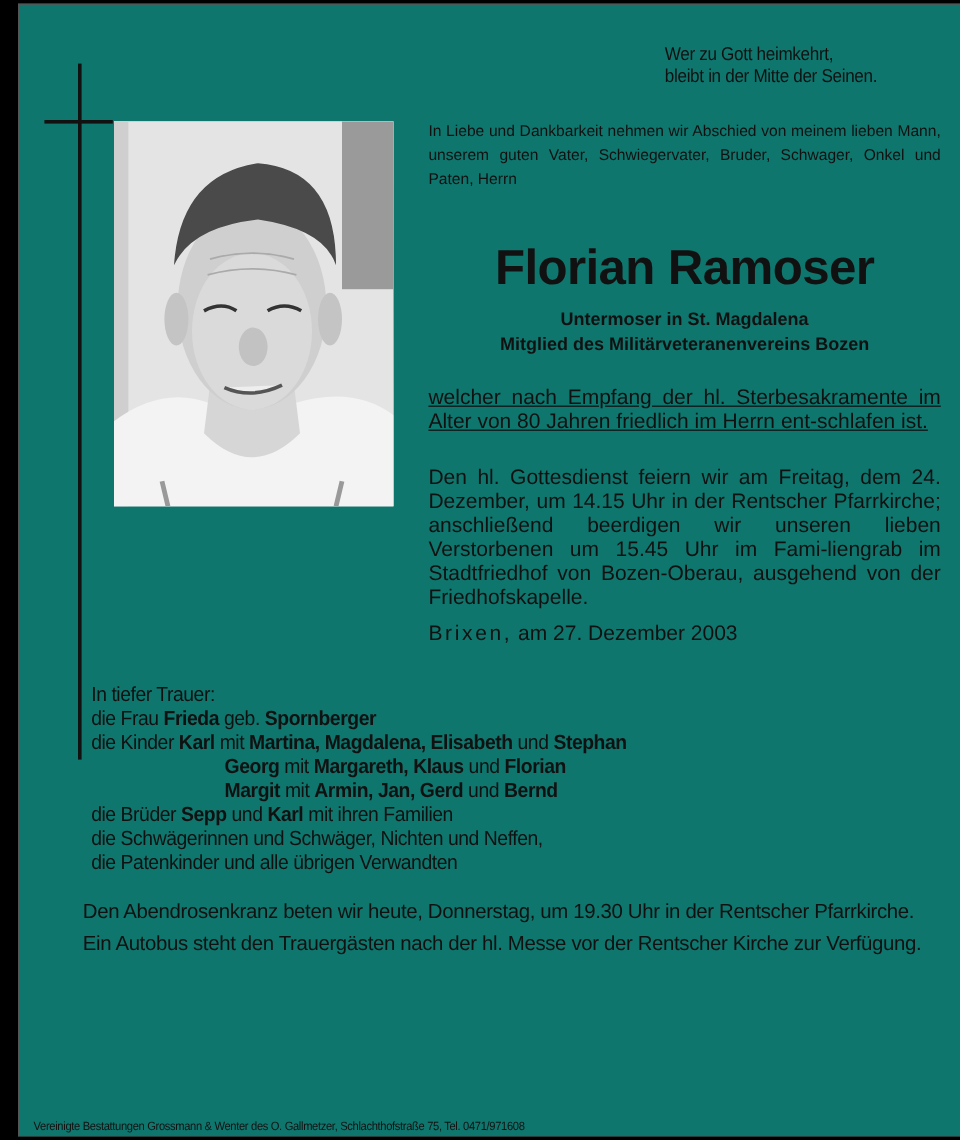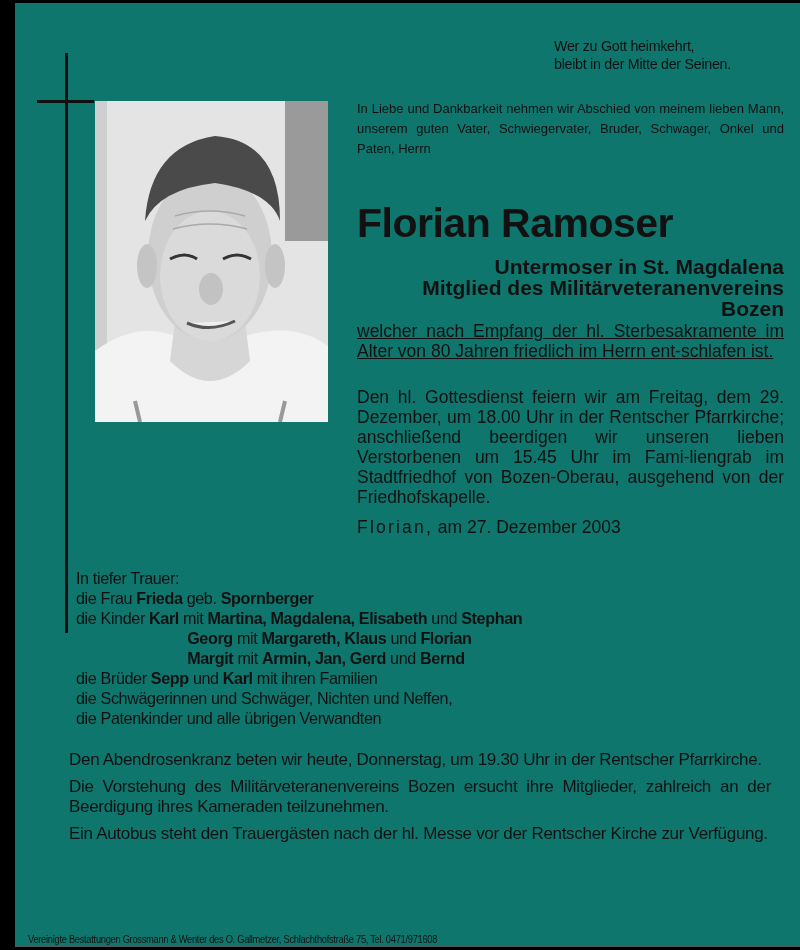--- a/index.html
+++ b/index.html
@@ -42,28 +42,28 @@
   }
   .photo svg { width: 100%; height: 100%; display: block; }
   .intro {
     position: absolute; left: 341px; top: 95px;
     width: 427px;
     font-size: 13px; line-height: 20px;
     text-align: justify; text-align-last: left;
   }
   .name {
     position: absolute; left: 341px; top: 196px;
-    width: 427px; text-align: left;
+    width: 427px; text-align: center;
     font-size: 41px; font-weight: bold; line-height: 46px;
     letter-spacing: -0.5px;
   }
   .subtitle {
     position: absolute; left: 341px; top: 252px;
-    width: 427px; text-align: right;
-    font-size: 21px; font-weight: bold; line-height: 21px;
+    width: 427px; text-align: center;
+    font-size: 15px; font-weight: bold; line-height: 21px;
   }
   .para {
     position: absolute; left: 341px;
     width: 427px;
     font-size: 17.5px; line-height: 20px;
     text-align: justify; text-align-last: left;
   }
   .p1 { top: 317px; text-decoration: underline; }
   .p2 { top: 383px; }
   .place {
@@ -146,37 +146,36 @@
   <div class="intro">In Liebe und Dankbarkeit nehmen wir Abschied von meinem lieben Mann, unserem guten Vater, Schwiegervater, Bruder, Schwager, Onkel und Paten, Herrn</div>
 
   <div class="name">Florian Ramoser</div>
 
   <div class="subtitle">
     <div>Untermoser in St. Magdalena</div>
     <div>Mitglied des Militärveteranenvereins Bozen</div>
   </div>
 
   <div class="para p1">welcher nach Empfang der hl. Sterbesakramente im Alter von 80 Jahren friedlich im Herrn ent-schlafen ist.</div>
-  <div class="para p2">Den hl. Gottesdienst feiern wir am Freitag, dem 29. Dezember, um 18.00 Uhr in der Rentscher Pfarrkirche; anschließend beerdigen wir unseren lieben Verstorbenen um 15.45 Uhr im Fami-liengrab im Stadtfriedhof von Bozen-Oberau, ausgehend von der Friedhofskapelle.</div>
+  <div class="para p2">Den hl. Gottesdienst feiern wir am Freitag, dem 24. Dezember, um 14.15 Uhr in der Rentscher Pfarrkirche; anschließend beerdigen wir unseren lieben Verstorbenen um 15.45 Uhr im Fami-liengrab im Stadtfriedhof von Bozen-Oberau, ausgehend von der Friedhofskapelle.</div>
 
   <div class="place">
-    <div><span class="spaced">Florian,</span><span> am 27. Dezember 2003</span></div>
+    <div><span class="spaced">Brixen,</span><span> am 27. Dezember 2003</span></div>
   </div>
 
   <div class="mourners">
     <div class="row">In tiefer Trauer:</div>
     <div class="row"><span>die Frau </span><b>Frieda</b><span> geb. </span><b>Spornberger</b></div>
     <div class="row"><span>die Kinder </span><b>Karl</b><span> mit </span><b>Martina, Magdalena, Elisabeth</b><span> und </span><b>Stephan</b></div>
     <div class="row indent"><b>Georg</b><span> mit </span><b>Margareth, Klaus</b><span> und </span><b>Florian</b></div>
     <div class="row indent"><b>Margit</b><span> mit </span><b>Armin, Jan, Gerd</b><span> und </span><b>Bernd</b></div>
     <div class="row"><span>die Brüder </span><b>Sepp</b><span> und </span><b>Karl</b><span> mit ihren Familien</span></div>
     <div class="row">die Schwägerinnen und Schwäger, Nichten und Neffen,</div>
     <div class="row">die Patenkinder und alle übrigen Verwandten</div>
   </div>
 
   <div class="notes">
     <p>Den Abendrosenkranz beten wir heute, Donnerstag, um 19.30 Uhr in der Rentscher Pfarrkirche.</p>
-    <p>Die Vorstehung des Militärveteranenvereins Bozen ersucht ihre Mitglieder, zahlreich an der Beerdigung ihres Kameraden teilzunehmen.</p>
     <p>Ein Autobus steht den Trauergästen nach der hl. Messe vor der Rentscher Kirche zur Verfügung.</p>
   </div>
 
   <div class="footer">Vereinigte Bestattungen Grossmann &amp; Wenter des O. Gallmetzer, Schlachthofstraße 75, Tel. 0471/971608</div>
 </div>
 
 </body></html>

